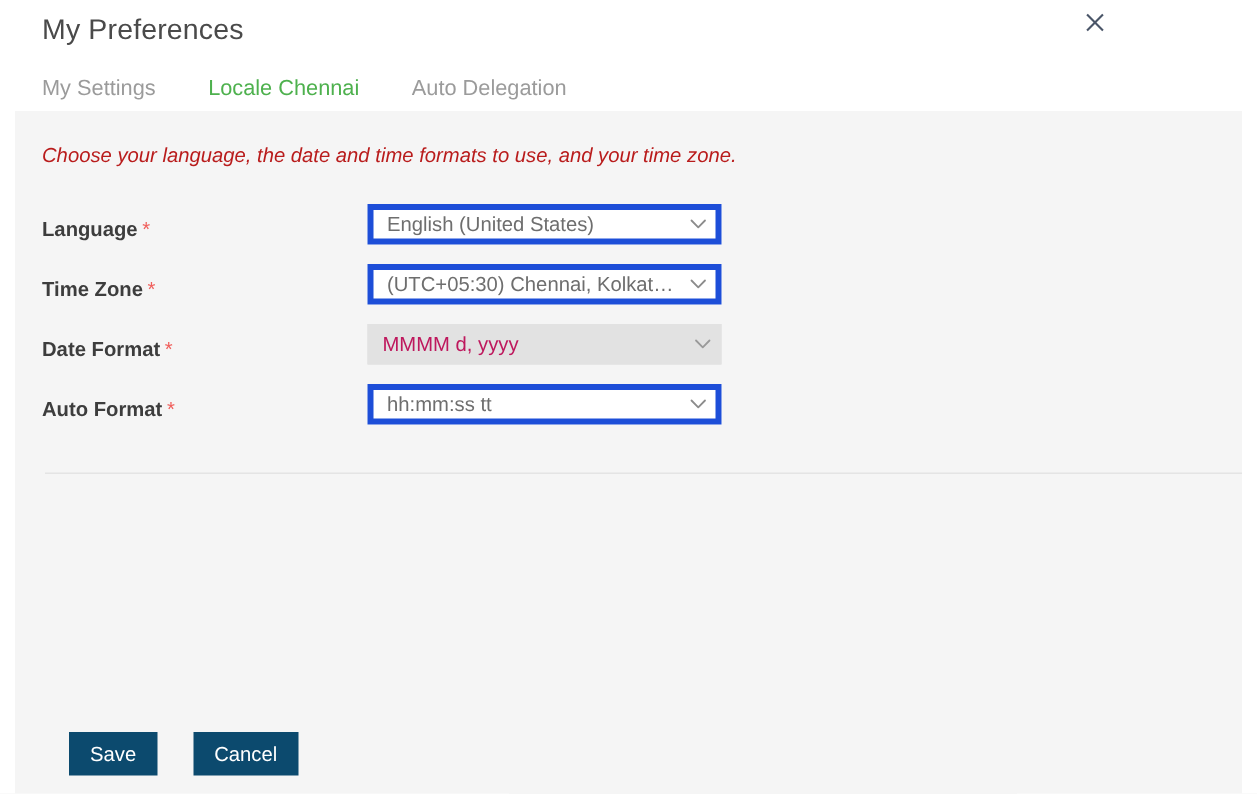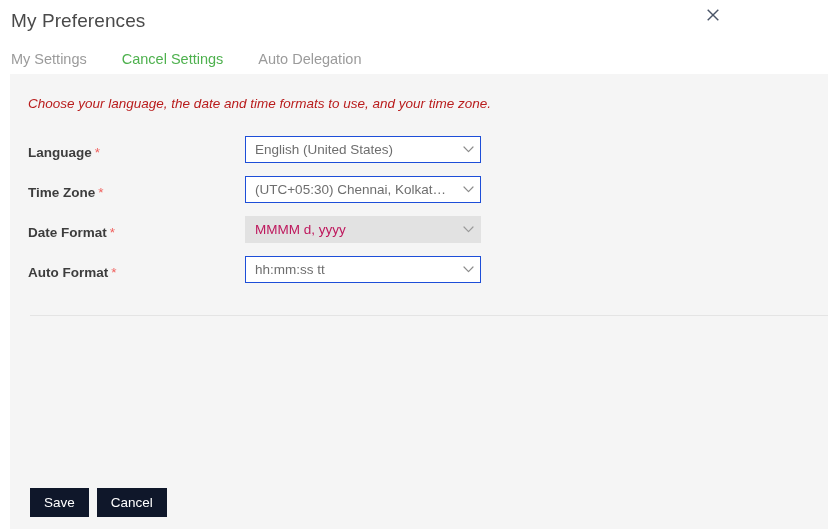--- a/index.html
+++ b/index.html
@@ -11,21 +11,21 @@
     height: 529px;
     background: #ffffff;
     font-family: "Liberation Sans", sans-serif;
     overflow: hidden;
     position: relative;
   }
 
   
   .dialog-header {
     position: absolute;
-    left: 0; top: 0;
+    left: 17px; top: 0;
     width: 732px;
     height: 74px;
     background: #ffffff;
   }
   .page-title {
     position: absolute;
     left: 11px;
     top: 10px;
     font-size: 19px;
     color: #4a4a4a;
@@ -113,21 +113,21 @@
     font-size: 13.5px;
     margin-left: 3px;
   }
   .select-box {
     position: absolute;
     left: 235px;
     top: 0px;
     width: 236px;
     height: 27px;
     background: #ffffff;
-    border: 1px solid #1d4ed8;
+    border: 4px solid #1d4ed8;
     box-sizing: border-box;
     display: flex;
     align-items: center;
     cursor: pointer;
   }
   .select-box.disabled {
     background: #e2e2e2;
     border: 1px solid #e2e2e2;
     cursor: default;
   }
@@ -166,51 +166,52 @@
     position: absolute;
     left: 20px;
     top: 414px;
     display: flex;
     gap: 8px;
   }
   .btn {
     height: 29px;
     min-width: 56px;
     padding: 0 14px;
-    background: #0f172a;
+    background: #0c4a6e;
     color: #ffffff;
     border: none;
     font-family: "Liberation Sans", sans-serif;
     font-size: 13.5px;
     cursor: pointer;
     display: flex;
     align-items: center;
     justify-content: center;
     box-sizing: border-box;
+    margin-left: 16px;
   }
 </style>
 </head>
 <body>
 
 <div class="dialog-header">
 
   <div class="page-title">My Preferences</div>
 
   <div class="close-button">
     <span>
       <svg width="16" height="16" viewBox="0 0 16 16">
         <path d="M3.2 2.2 L8 7 L12.8 2.2 L13.8 3.2 L9 8 L13.8 12.8 L12.8 13.8 L8 9 L3.2 13.8 L2.2 12.8 L7 8 L2.2 3.2 Z" fill="#4a5568"></path>
       </svg>
     </span>
   </div>
 
   <div class="tab-bar">
     <div class="tab-item tab-first">My Settings</div>
     <div class="tab-gap"></div>
-    <div class="tab-item tab-active">Cancel Settings</div>
+    <div class="tab-item tab-active">Locale Chennai</div>
     <div class="tab-gap"></div>
     <div class="tab-item">Auto Delegation</div>
   </div>
 </div>
 
 <div class="content-panel">
 
   <div class="description">Choose your language, the date and time formats to use, and your time zone.</div>
 
   <div class="form-area">

